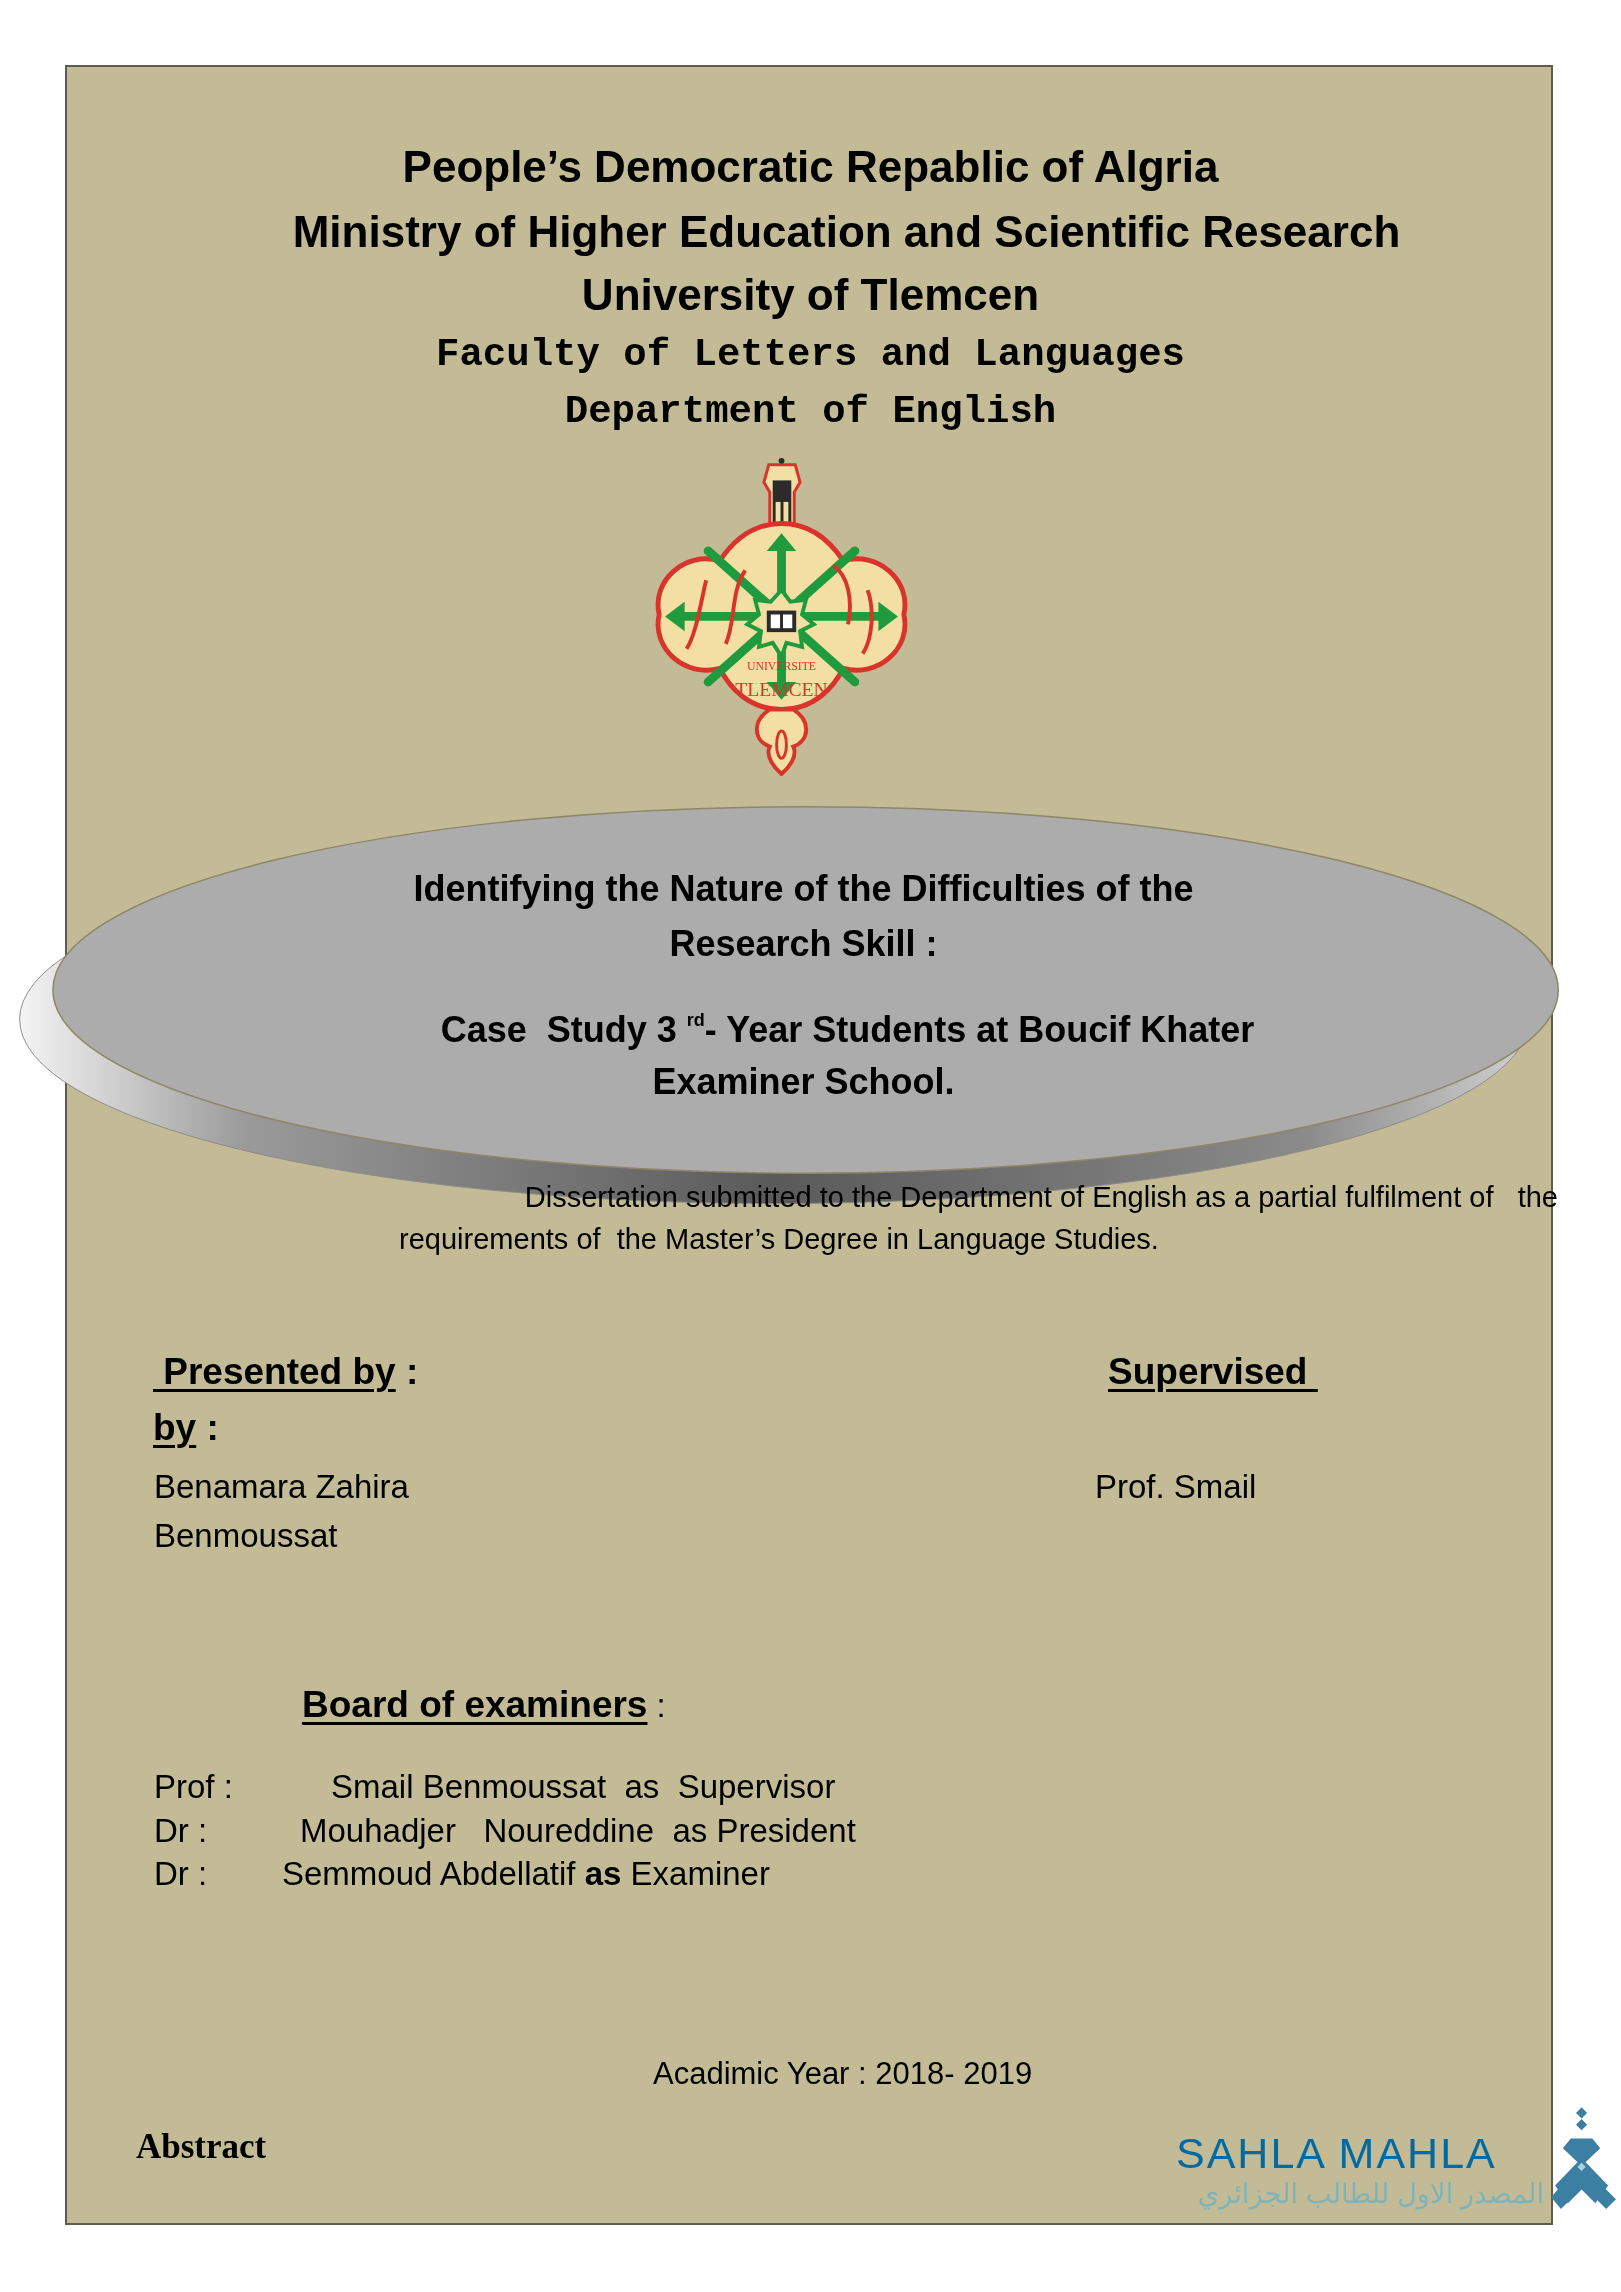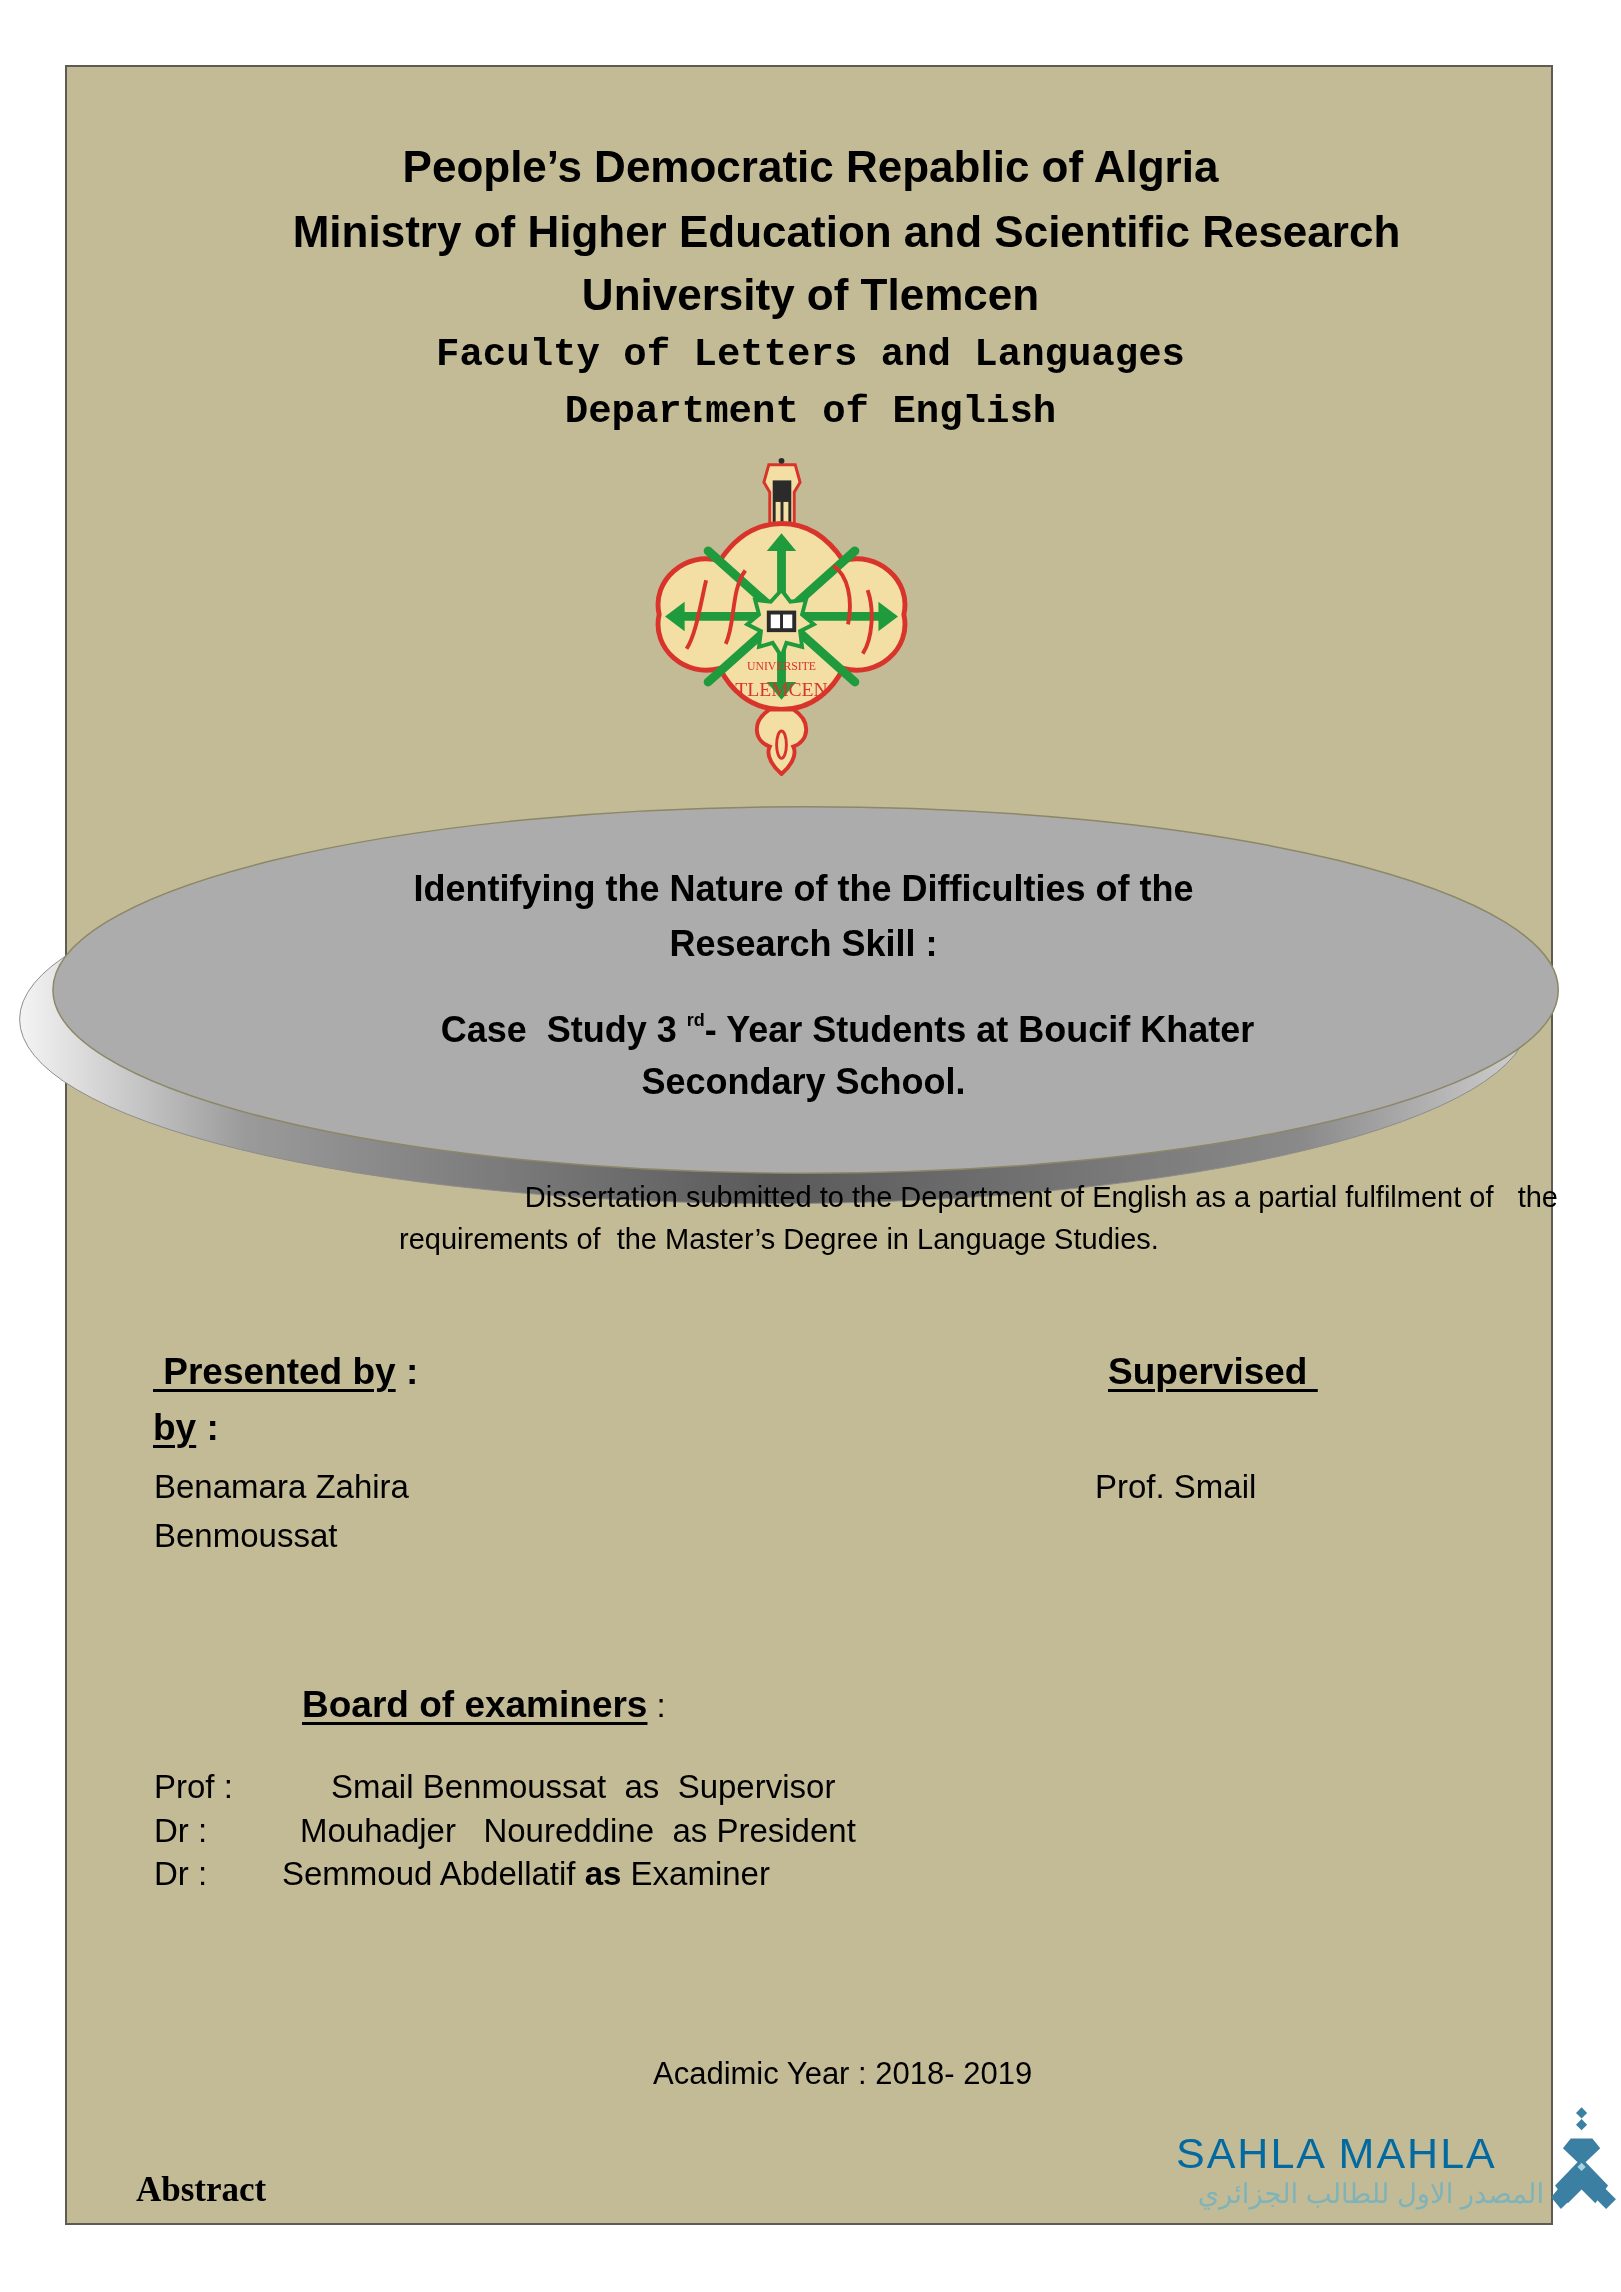--- a/index.html
+++ b/index.html
@@ -10,21 +10,21 @@
   .abs { position: absolute; white-space: pre; }
   .center { left: 0; width: 1621px; text-align: center; }
   .h1 { font-weight: bold; font-size: 44px; line-height: 1; }
   .h2 { font-weight: bold; font-size: 39px; line-height: 1; font-family: Liberation Mono, monospace; }
   .logo { position: absolute; left: 647px; top: 453px; width: 270px; height: 323px; }
   .disc { position: absolute; left: 0; top: 0; width: 1621px; height: 1235px; pointer-events: none; }
   .title { font-weight: bold; font-size: 36px; line-height: 1; }
   .body-text { font-size: 29px; line-height: 1; }
   .label-u { font-weight: bold; font-size: 37px; text-decoration: underline; text-decoration-thickness: 2.9px; text-underline-offset: 4.9px; }
   .plain { font-size: 33px; line-height: 1; }
-  .abstract { font-family: "Liberation Serif", serif; font-weight: bold; font-size: 35px; margin-top: 43px; }
+  .abstract { font-family: "Liberation Serif", serif; font-weight: bold; font-size: 35px; }
   .sahla { font-size: 43px; letter-spacing: 2px; color: #0369a1; font-weight: normal; }
   .sahla-ar { font-size: 27.4px; color: #7fb3ba; direction: rtl; }
   sup { font-size: 0.5em; vertical-align: 0.9em; font-weight: bold; }
 </style>
 </head>
 <body>
 
 <div class="page-frame"></div>
 
 <div class="abs center h1" style="top:145px;">People’s Democratic Repablic of Algria</div>
@@ -78,21 +78,21 @@
       <stop offset="1" stop-color="#d0d0d0"></stop>
     </linearGradient>
   </defs>
   <ellipse cx="790" cy="1040" rx="770" ry="188" fill="url(#baseGrad)" stroke="#8a8a8a" stroke-width="1"></ellipse>
   <ellipse cx="822" cy="1010" rx="768" ry="187" fill="#acacac" stroke="#8c8766" stroke-width="1.5"></ellipse>
 </svg>
 
 <div class="abs title" style="left:0; width:1607px; text-align:center; top:871px;">Identifying the Nature of the Difficulties of the</div>
 <div class="abs title" style="left:0; width:1607px; text-align:center; top:926px;">Research Skill :</div>
 <div class="abs title" style="left:0; width:1607px; text-align:center; top:1011px;padding-left:44px;"><span>Case  Study 3 </span><sup>rd</sup><span>- Year Students at Boucif Khater</span></div>
-<div class="abs title" style="left:0; width:1607px; text-align:center; top:1064px;">Secondary School.</div>
+<div class="abs title" style="left:0; width:1607px; text-align:center; top:1064px;">Examiner School.</div>
 
 <div class="abs body-text" style="left:0; width:1558px; text-align:right; top:1183px;">Dissertation submitted to the Department of English as a partial fulfilment of   the</div>
 <div class="abs body-text" style="left:0; width:1558px; text-align:center; top:1225px;">requirements of  the Master’s Degree in Language Studies.</div>
 
 <div class="abs" style="left:153px; top:1351px;"><span class="label-u"> Presented by</span><span style="font-weight:bold;font-size:37px;"> :</span></div>
 <div class="abs" style="left:153px; top:1407px;"><span class="label-u">by</span><span style="font-weight:bold;font-size:37px;"> :</span></div>
 <div class="abs plain" style="left:154px; top:1470px;">Benamara Zahira</div>
 <div class="abs plain" style="left:154px; top:1519px;">Benmoussat</div>
 
 <div class="abs label-u" style="left:1108px; top:1351px;">Supervised </div>

